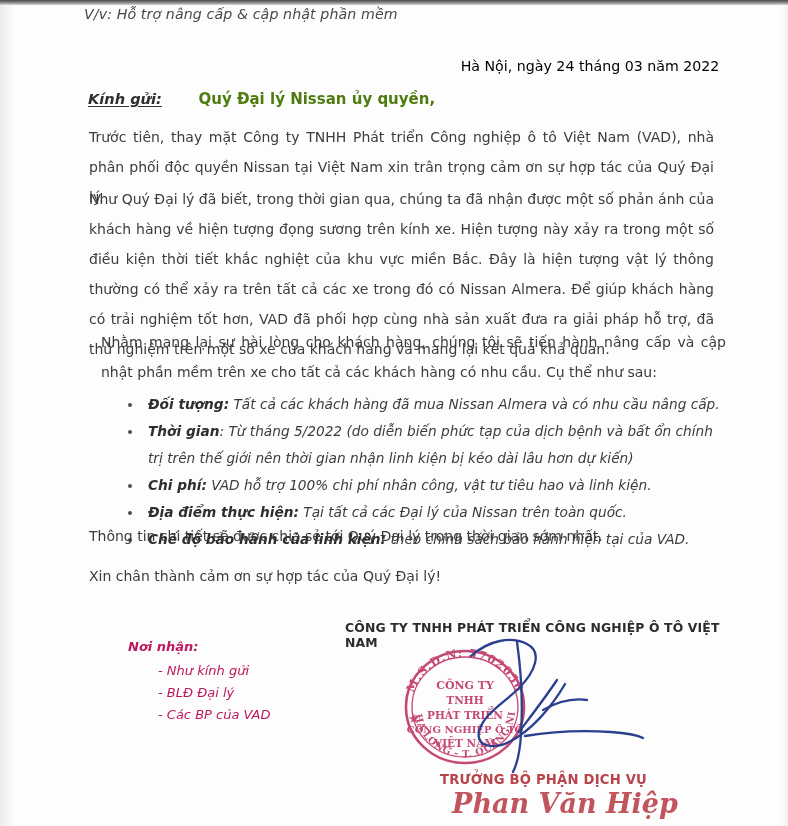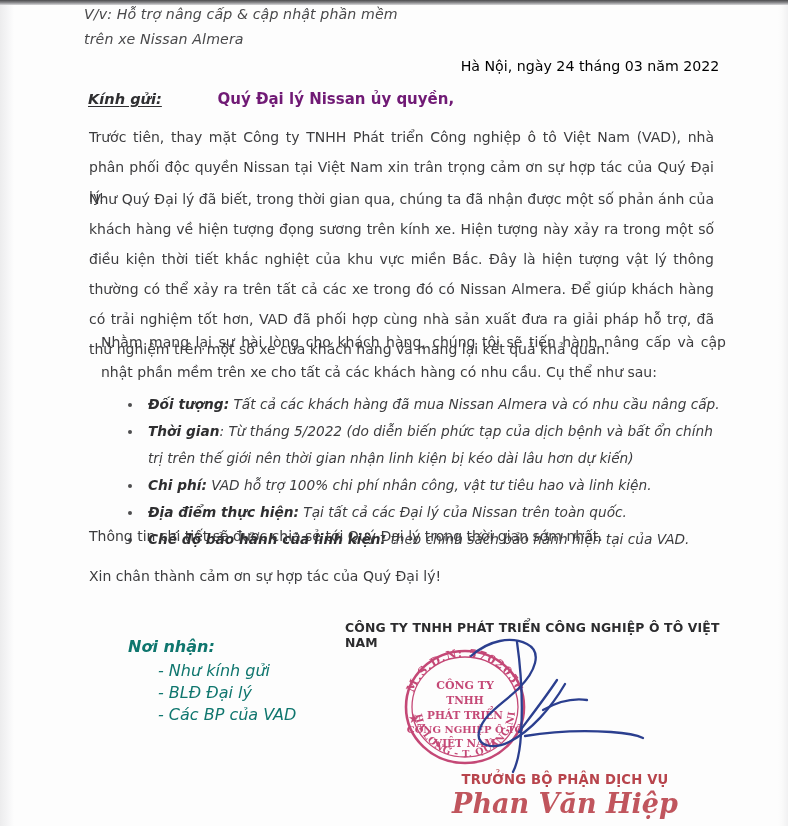--- a/index.html
+++ b/index.html
@@ -74,22 +74,22 @@
   }
   .salutation .lbl {
     font-weight: bold;
     font-style: italic;
     text-decoration: underline;
     text-underline-offset: 2px;
     color: #2f2f31;
   }
   .salutation .who {
     font-weight: bold;
-    margin-left: 51px;
-    color: #701a75;
+    margin-left: 32px;
+    color: #4d7c0f;
     font-size: 15px;
   }
 
   .body-block {
     position: absolute;
     left: 89px;
     width: 625px;
     font-size: 14px;
     line-height: 30px;
     text-align: justify;
@@ -134,23 +134,23 @@
     font-style: italic;
     color: #2e2e30;
   }
 
   
   .recipients {
     position: absolute;
     left: 128px;
     top: 636px;
     font-style: italic;
-    font-size: 16px;
+    font-size: 13px;
     line-height: 22px;
-    color: #0f766e;
+    color: #be185d;
   }
   .recipients .head { font-weight: bold; }
   .recipients ul {
     margin: 2px 0 0 0;
     padding-left: 30px;
     list-style: none;
   }
 
   .company-line {
     position: absolute;
@@ -162,21 +162,21 @@
     font-size: 12.4px;
     letter-spacing: .15px;
     color: #2c2c2e;
   }
 
   .title-line {
     position: absolute;
     left: 440px;
     top: 772px;
     width: 250px;
-    text-align: center;
+    text-align: left;
     font-weight: bold;
     font-size: 13.2px;
     letter-spacing: .2px;
     color: #b8444c;
   }
   .signer-name {
     position: absolute;
     left: 435px;
     top: 788px;
     width: 260px;
@@ -214,21 +214,20 @@
 <body>
 
 <div id="page">
   <div class="sheet"></div>
   <div class="top-strip"></div>
   <div class="left-edge"></div>
   <div class="right-edge"></div>
 
   <div class="subject">
     <div>V/v: Hỗ trợ nâng cấp &amp; cập nhật phần mềm</div>
-    <div>trên xe Nissan Almera</div>
   </div>
 
   <div class="dateline">Hà Nội, ngày 24 tháng 03 năm 2022</div>
 
   <div class="salutation">
     <span class="lbl">Kính gửi:</span>
     <span class="who">Quý Đại lý Nissan ủy quyền,</span>
   </div>
 
   <div class="body-block" id="para1">Trước tiên, thay mặt Công ty TNHH Phát triển Công nghiệp ô tô Việt Nam (VAD), nhà phân phối độc quyền Nissan tại Việt Nam xin trân trọng cảm ơn sự hợp tác của Quý Đại lý.</div>

